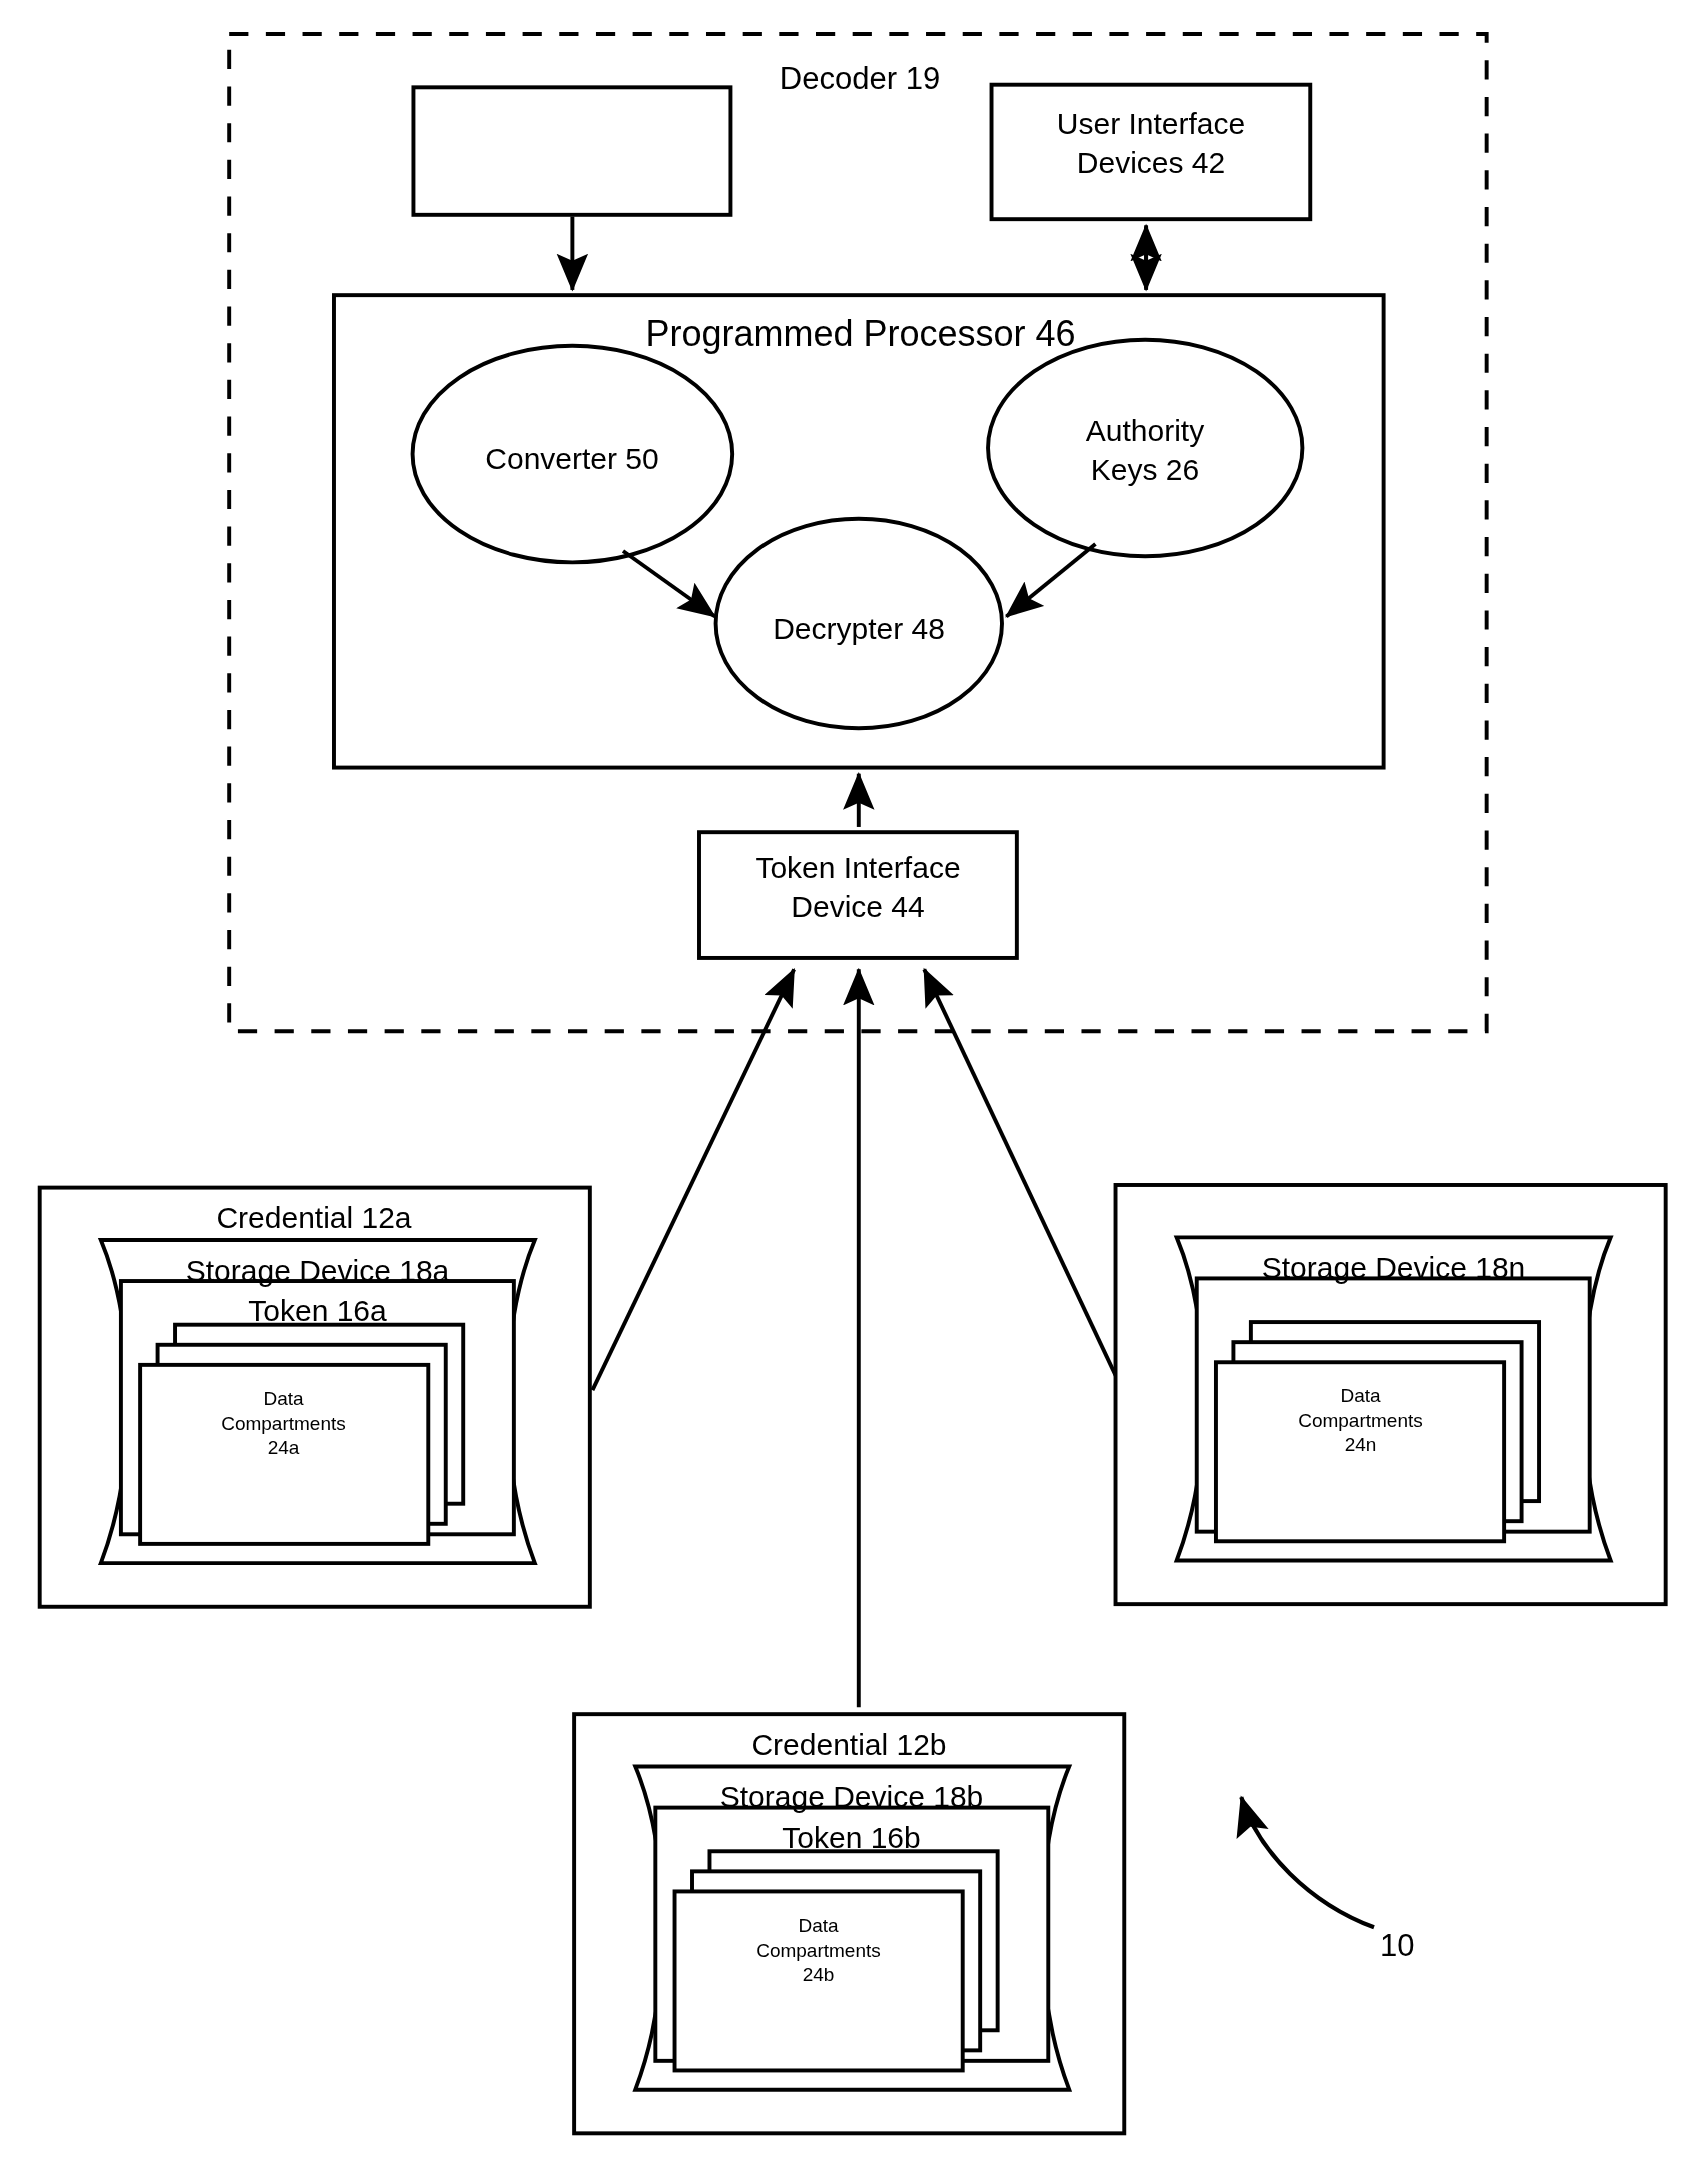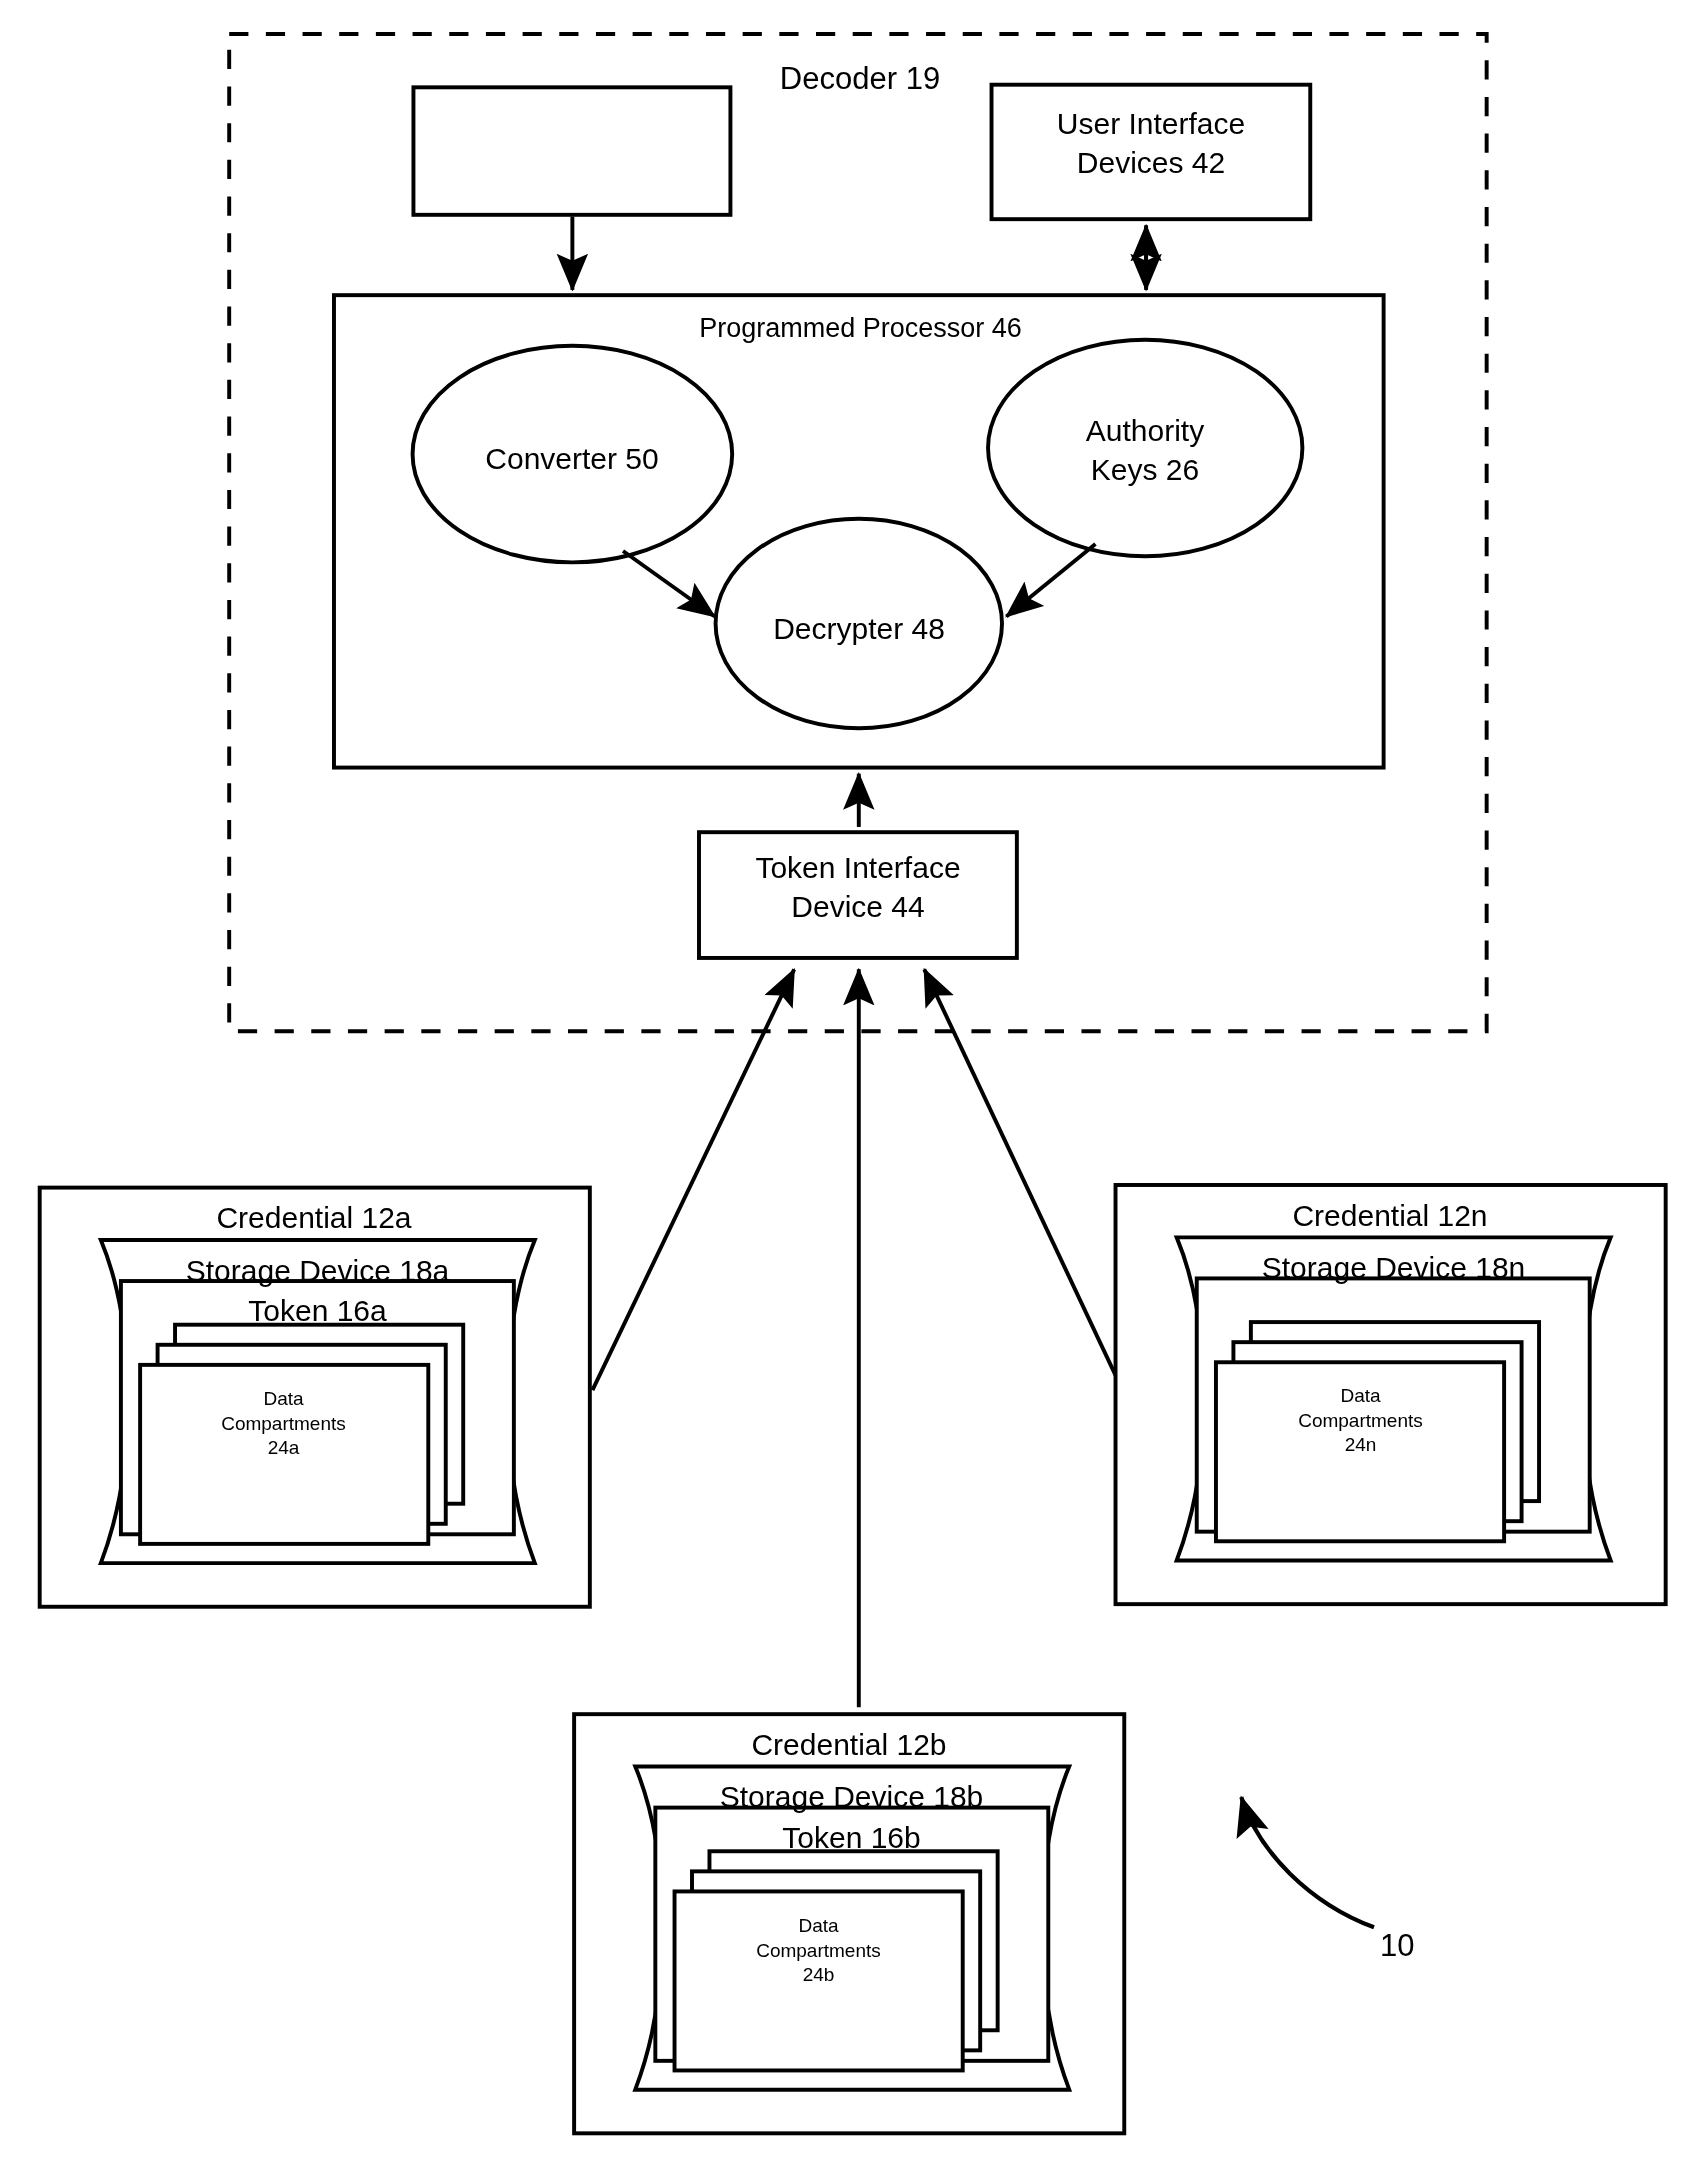--- a/index.html
+++ b/index.html
@@ -30,21 +30,21 @@
     position: absolute;
     font-family: "Liberation Sans", sans-serif;
     color: #000;
     text-align: center;
     line-height: 1.30;
     white-space: pre-line;
     letter-spacing: 0px;
   }
   .lbl-33 { font-size: 19px; }
   .lbl-34 { font-size: 30px; }
-  .lbl-35 { font-size: 27px; }
+  .lbl-35 { font-size: 36px; }
   .lbl-36 { font-size: 31px; }
 </style>
 </head>
 <body>
 
 <div id="figure">
 
   <svg id="vector-layer" viewBox="0 0 1947 2485" xmlns="http://www.w3.org/2000/svg">
     <defs>
       <marker id="ah" markerWidth="12" markerHeight="12" refX="9.2" refY="4" orient="auto" markerUnits="strokeWidth">
@@ -127,21 +127,20 @@
   <div class="lbl lbl-34" style="left:703px; top:848px; width:310px;">Token Interface
 Device 44</div>
 
   <div class="lbl lbl-34" style="left:52px; top:1198px; width:524px;">Credential 12a</div>
   <div class="lbl lbl-34" style="left:99px; top:1251px; width:437px;">Storage Device 18a</div>
   <div class="lbl lbl-34" style="left:121px; top:1291px; width:393px;">Token 16a</div>
   <div class="lbl lbl-33" style="left:141px; top:1387px; width:285px;">Data
 Compartments
 24a</div>
 
-  <div class="lbl lbl-34" style="left:1128px; top:1196px; width:524px;">Credential 12n</div>
   <div class="lbl lbl-34" style="left:1175px; top:1248px; width:437px;">Storage Device 18n</div>
   <div class="lbl lbl-33" style="left:1218px; top:1384px; width:285px;">Data
 Compartments
 24n</div>
 
   <div class="lbl lbl-34" style="left:587px; top:1725px; width:524px;">Credential 12b</div>
   <div class="lbl lbl-34" style="left:633px; top:1777px; width:437px;">Storage Device 18b</div>
   <div class="lbl lbl-34" style="left:655px; top:1818px; width:393px;">Token 16b</div>
   <div class="lbl lbl-33" style="left:676px; top:1914px; width:285px;">Data
 Compartments

